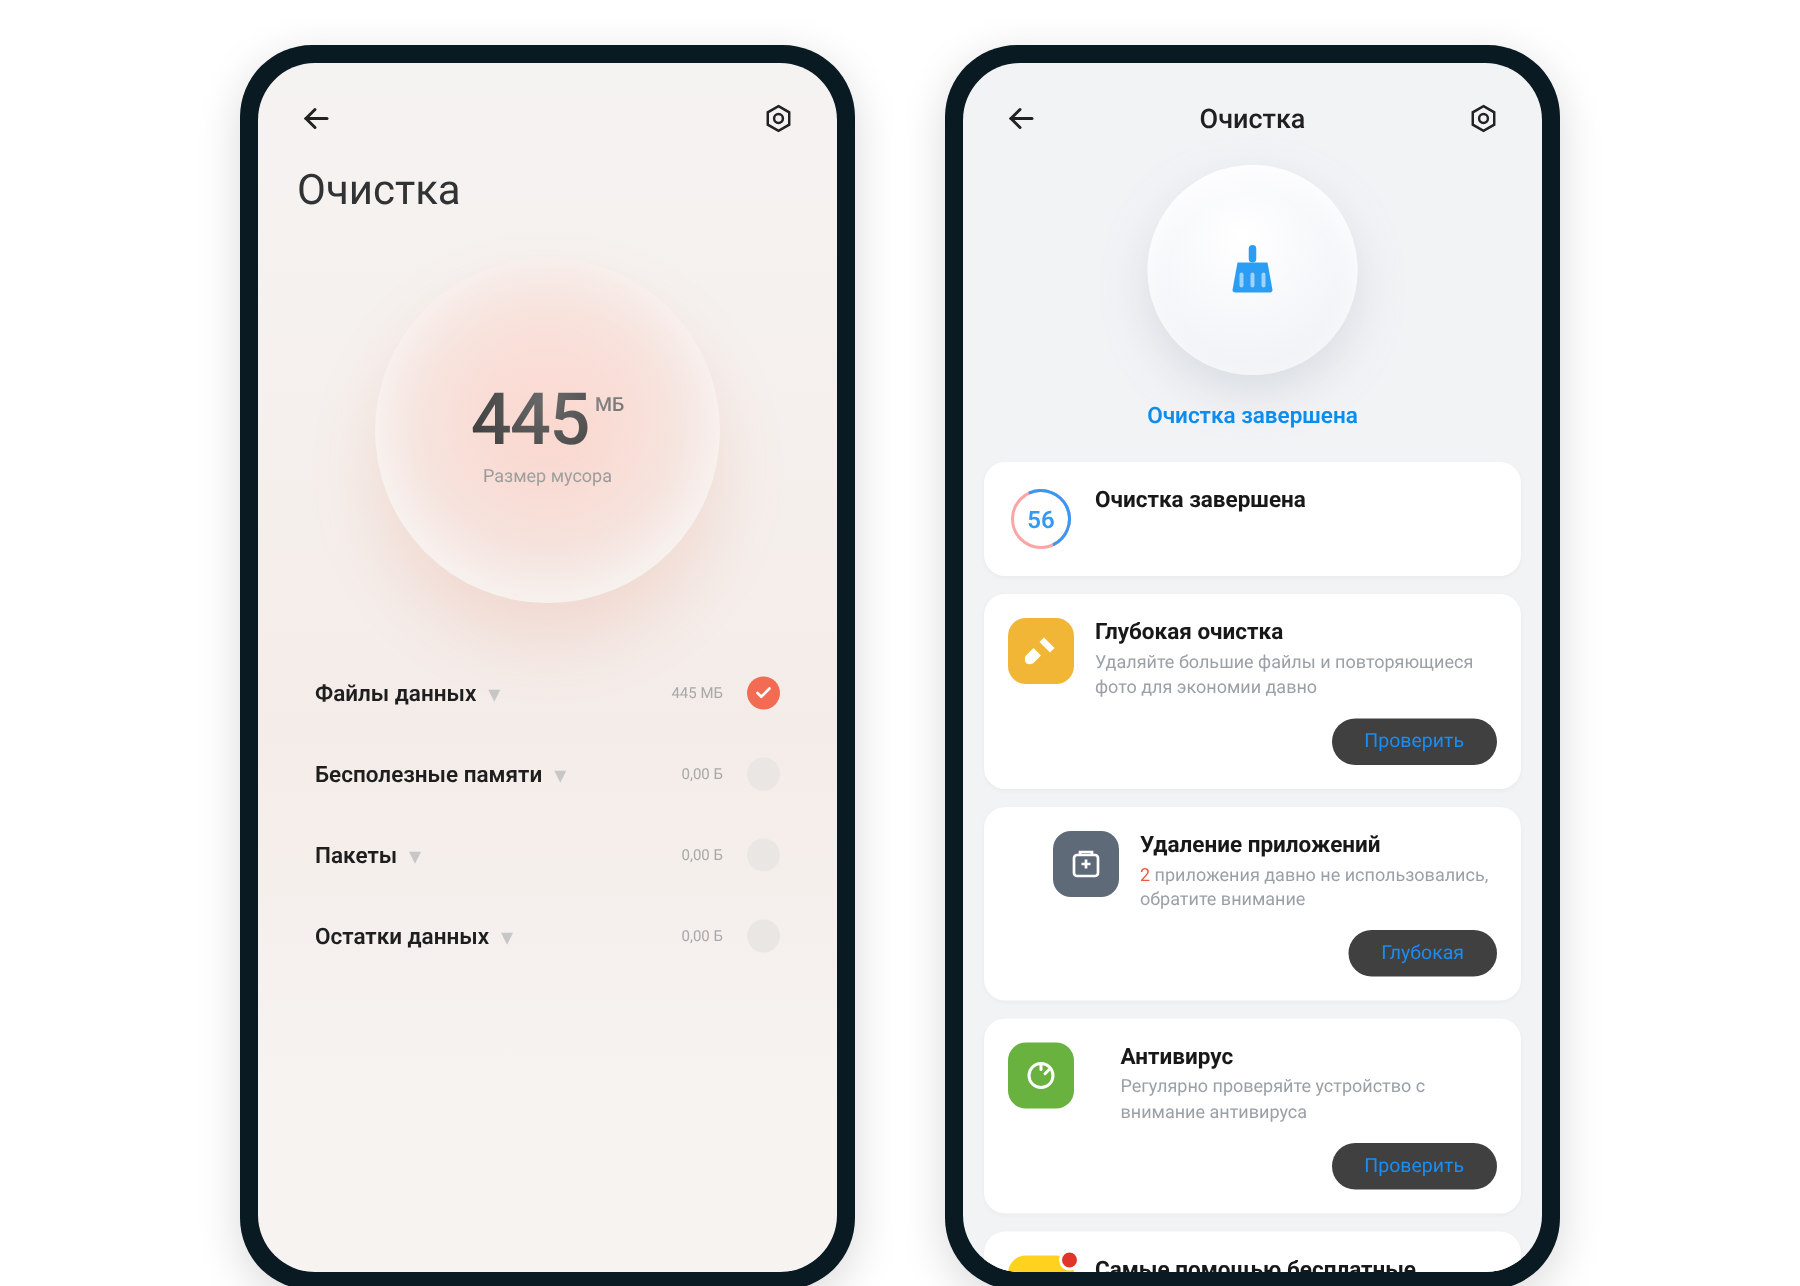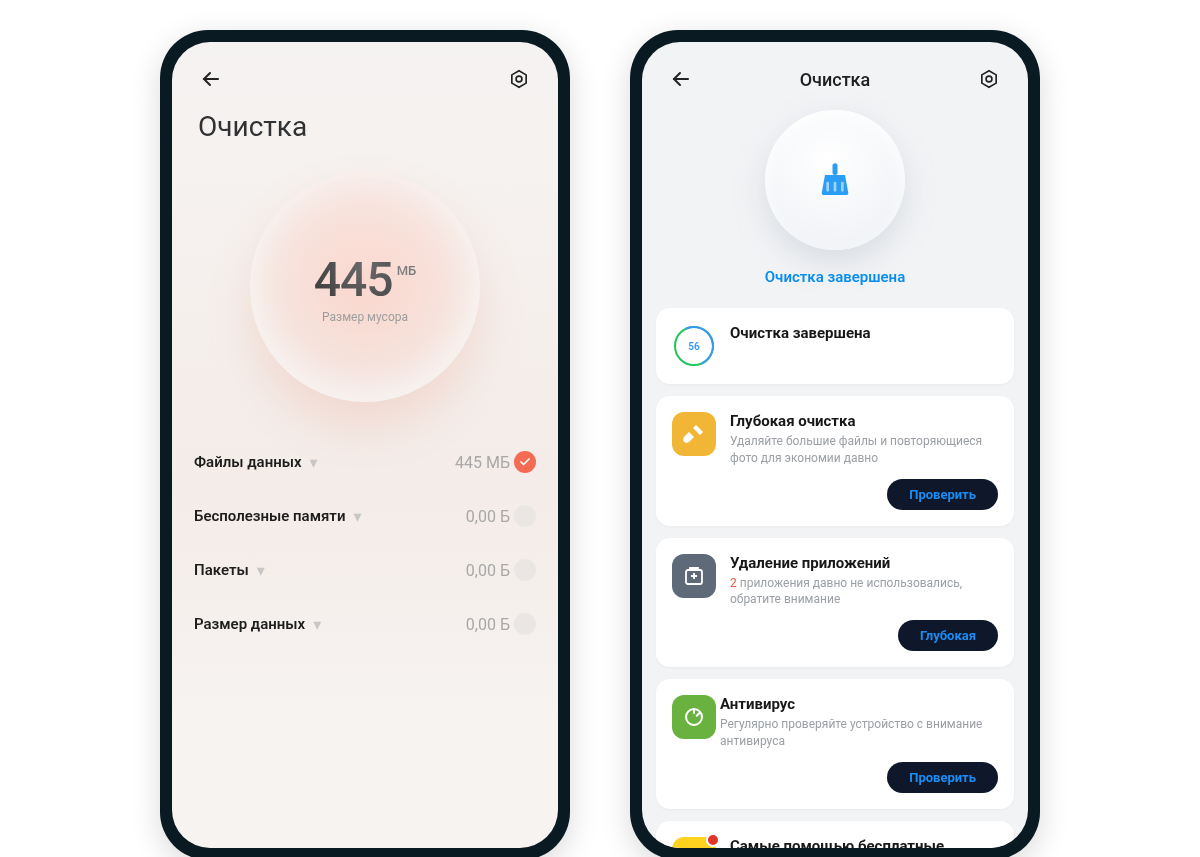--- a/index.html
+++ b/index.html
@@ -68,29 +68,29 @@
     position:absolute;
     inset:10px;
     border-radius:50%;
     background:radial-gradient(circle at 50% 40%, rgba(255,255,255,0.35), rgba(255,255,255,0) 60%);
     pointer-events:none;
   }
   .size-val { display:flex; align-items:flex-start; gap:4px;}
   .size-num { font-size:48px; font-weight:500; color:#1c1c1c; letter-spacing:-1px;}
   .size-unit { font-size:13px; color:#5d5d5d; margin-top:12px; font-weight:500;}
   .size-label { font-size:12px; color:#8d8d8d; margin-top:2px;}
-  .list1 { padding: 8px 20px; }
+  .list1 { padding: 8px 36px; }
   .row1 {
     display:flex; align-items:center; justify-content:space-between;
     padding: 16px 2px;
   }
   .row1-left { display:flex; align-items:center; gap:8px;}
   .row1-label { font-size:15px; color:#1e1e1e; font-weight:600;}
   .chev { color:#c7c7c7;}
-  .row1-val { font-size:16px; color:#a8a8a8; margin-right:4px;}
+  .row1-val { font-size:10px; color:#a8a8a8; margin-right:16px;}
   .row1-right{display:flex;align-items:center;}
   .check-on {
     width:22px;height:22px;border-radius:50%;
     background:#f46b54;display:flex;align-items:center;justify-content:center;
   }
   .check-off{
     width:22px;height:22px;border-radius:50%;
     background:#e9e6e4;
   }
   .bottom-btn-wrap{
@@ -140,31 +140,31 @@
   }
   .card-icon{
     width:44px;height:44px;border-radius:12px;flex:none;
     display:flex;align-items:center;justify-content:center;
   }
   .card-body{flex:1;min-width:0;}
   .card-title{font-size:15px;font-weight:700;color:#181818;margin-bottom:3px;}
   .card-sub{font-size:12px;color:#9ba0a6;line-height:1.4;}
   .card-btn{
     margin-top:12px;margin-left:auto;
-    background:#0f172a;color:#198df4;
-    font-size:13px;font-weight:700;
+    background:#404040;color:#198df4;
+    font-size:13px;font-weight:400;
     padding:8px 22px;border-radius:18px;width:max-content;
   }
   .card-col-btn{display:flex;flex-direction:column;}
   .storage-ring{
     width:40px;height:40px;border-radius:50%;
-    border:2px solid #22c55e;
+    border:2px solid #fca5a5;
     display:flex;align-items:center;justify-content:center;
     position:relative;
-    font-size:10px;color:#3699f3;font-weight:600;text-align:right;
+    font-size:16px;color:#3699f3;font-weight:600;text-align:right;
   }
   .storage-ring::before{
     content:"";position:absolute;inset:-2px;border-radius:50%;
     border:2px solid transparent;
     border-top-color:#3699f3;border-right-color:#3699f3;
     transform:rotate(20deg);
   }
   .ic-deep{background:#f2b637;}
   .ic-apps{background:#5e6a78;}
   .ic-av{background:#69b23f;}
@@ -236,21 +236,21 @@
           <span class="row1-label">Пакеты</span>
           <span class="chev">▾</span>
         </div>
         <div class="row1-right">
           <span class="row1-val">0,00 Б</span>
           <span class="check-off"></span>
         </div>
       </div>
       <div class="row1">
         <div class="row1-left">
-          <span class="row1-label">Размер данных</span>
+          <span class="row1-label">Остатки данных</span>
           <span class="chev">▾</span>
         </div>
         <div class="row1-right">
           <span class="row1-val">0,00 Б</span>
           <span class="check-off"></span>
         </div>
       </div>
     </div>
 
   </div>
@@ -308,38 +308,38 @@
           </div>
           <div class="card-body">
             <div class="card-title">Глубокая очистка</div>
             <div class="card-sub">Удаляйте большие файлы и повторяющиеся фото для экономии давно</div>
           </div>
         </div>
         <div class="card-btn">Проверить</div>
       </div>
 
       <div class="card" style="display:block;">
-        <div style="display:flex;gap:14px;">
+        <div style="display:flex;gap:14px;margin-left:30px;">
           <div class="card-icon ic-apps">
             <svg width="24" height="24" viewBox="0 0 24 24" fill="none" stroke="#fff" stroke-width="1.8">
                 <rect x="4" y="6" width="16" height="14" rx="2"></rect>
                 <path d="M8 6V4h8v2"></path>
                 <path d="M9 12h6M12 9v6"></path>
               </svg>
           </div>
           <div class="card-body">
             <div class="card-title">Удаление приложений</div>
             <div class="card-sub"><span class="hl">2</span><span> приложения давно не использовались, обратите внимание</span></div>
           </div>
         </div>
         <div class="card-btn">Глубокая</div>
       </div>
 
       <div class="card" style="display:block;">
-        <div style="display:flex;gap:4px;">
+        <div style="display:flex;gap:31px;">
           <div class="card-icon ic-av">
             <svg width="24" height="24" viewBox="0 0 24 24" fill="none" stroke="#fff" stroke-width="2" stroke-linecap="round">
                 <circle cx="12" cy="12" r="8"></circle>
                 <path d="M12 4v4"></path>
                 <path d="M17.5 8l-2.8 2.8"></path>
               </svg>
           </div>
           <div class="card-body">
             <div class="card-title">Антивирус</div>
             <div class="card-sub">Регулярно проверяйте устройство с внимание антивируса</div>

